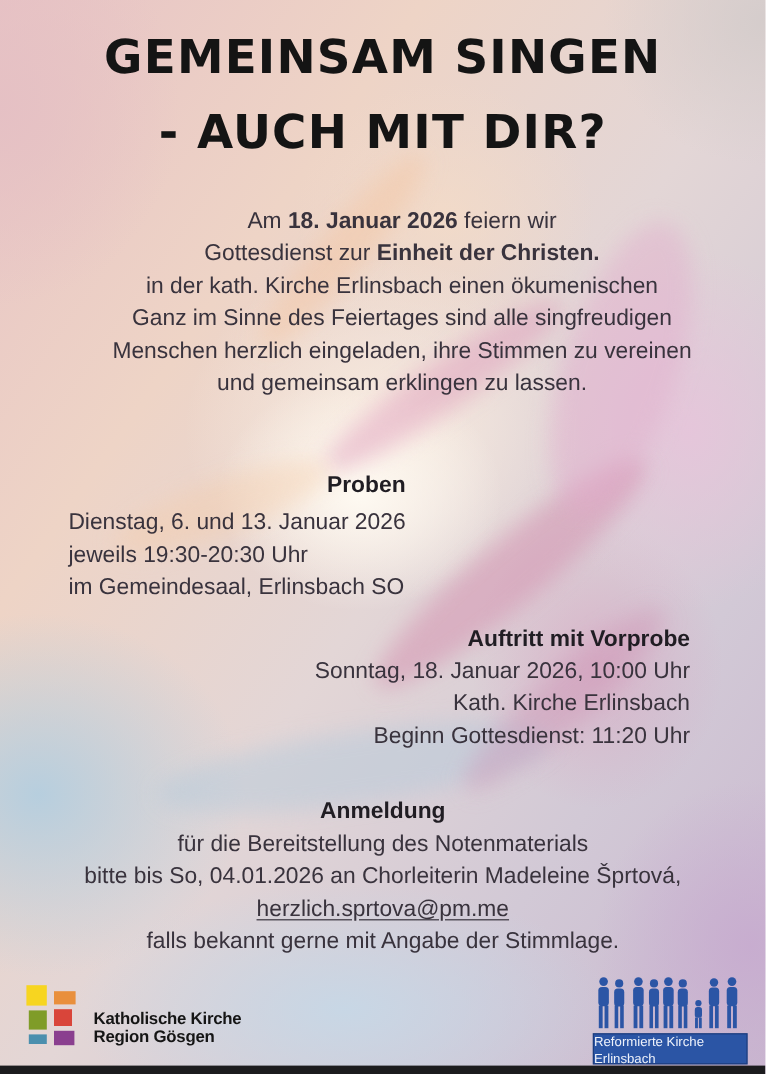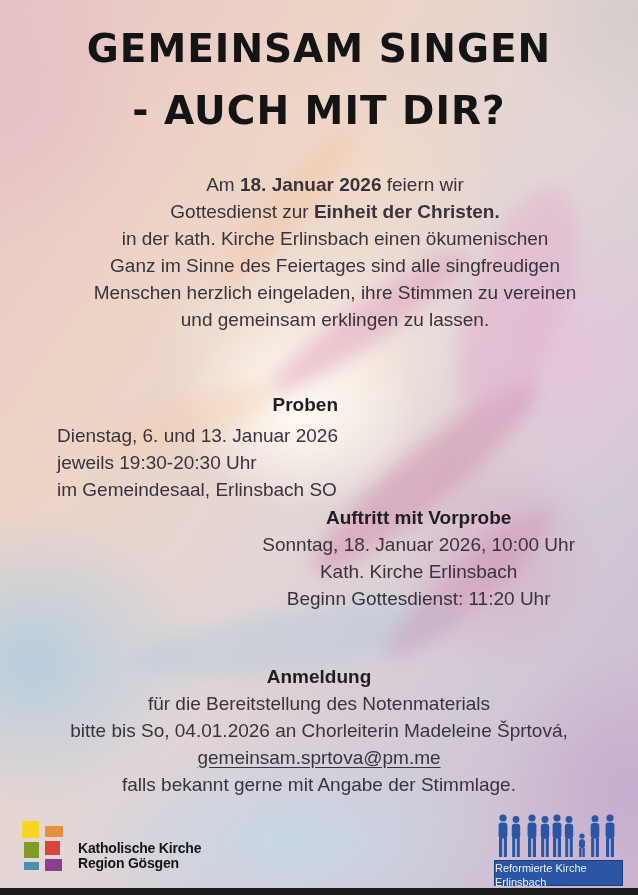--- a/index.html
+++ b/index.html
@@ -39,21 +39,21 @@
     text-align: center;
     font-family: "DejaVu Sans", "Liberation Sans", sans-serif;
     font-weight: 800; font-size: 39px; line-height: 62px; letter-spacing: 1px;
     color: #141414;
   }
   .bodytext { font-size: 19px; line-height: 27px; color: #39333d; }
   .intro { position: absolute; top: 171px; left: 0; width: 100%; text-align: center; margin-left: 16px; }
   .section-heading { font-weight: bold; color: #201d23; }
   .proben   { position: absolute; top: 391px; left: 57px; text-align: left; }
   .proben .section-heading { margin-bottom: 4px; text-align: right; }
-  .auftritt { position: absolute; top: 504px; right: 63px; text-align: center; }
+  .auftritt { position: absolute; top: 519px; right: 63px; text-align: right; }
   .anmeldung{ position: absolute; top: 663px; left: 0; width: 100%; text-align: center; }
   .email-link { color: inherit; text-decoration: underline; text-underline-offset: 3px; cursor: pointer; }
 
   .kath-logo { position: absolute; left: 20px; top: 818px; display: flex; align-items: flex-start; }
   .kath-squares { position: relative; width: 46px; height: 56px; }
   .ksq { position: absolute; }
   .ksq.yellow { left: 2px;  top: 3px;  width: 17px; height: 17px; }
   .ksq.orange { left: 25px; top: 8px;  width: 18px; height: 11px; }
   .ksq.green  { left: 4px;  top: 24px; width: 15px; height: 16px; }
   .ksq.red    { left: 25px; top: 23px; width: 15px; height: 14px; }
@@ -107,21 +107,21 @@
     <div class="section-heading">Auftritt mit Vorprobe</div>
     <div>Sonntag, 18. Januar 2026, 10:00 Uhr</div>
     <div>Kath. Kirche Erlinsbach</div>
     <div>Beginn Gottesdienst: 11:20 Uhr</div>
   </div>
 
   <div class="anmeldung bodytext">
     <div class="section-heading">Anmeldung</div>
     <div>für die Bereitstellung des Notenmaterials</div>
     <div>bitte bis So, 04.01.2026 an Chorleiterin Madeleine Šprtová,</div>
-    <div><a class="email-link">gemeinsam.sprtova@pm.me</a></div>
+    <div><a class="email-link">herzlich.sprtova@pm.me</a></div>
     <div>falls bekannt gerne mit Angabe der Stimmlage.</div>
   </div>
 
   <div class="kath-logo">
     <div class="kath-squares">
       <div class="ksq yellow" style="background: rgb(247, 213, 32);"></div>
       <div class="ksq orange" style="background: rgb(233, 143, 60);"></div>
       <div class="ksq green" style="background: rgb(127, 156, 40);"></div>
       <div class="ksq red" style="background: rgb(217, 69, 58);"></div>
       <div class="ksq blue" style="background: rgb(75, 143, 174);"></div>

